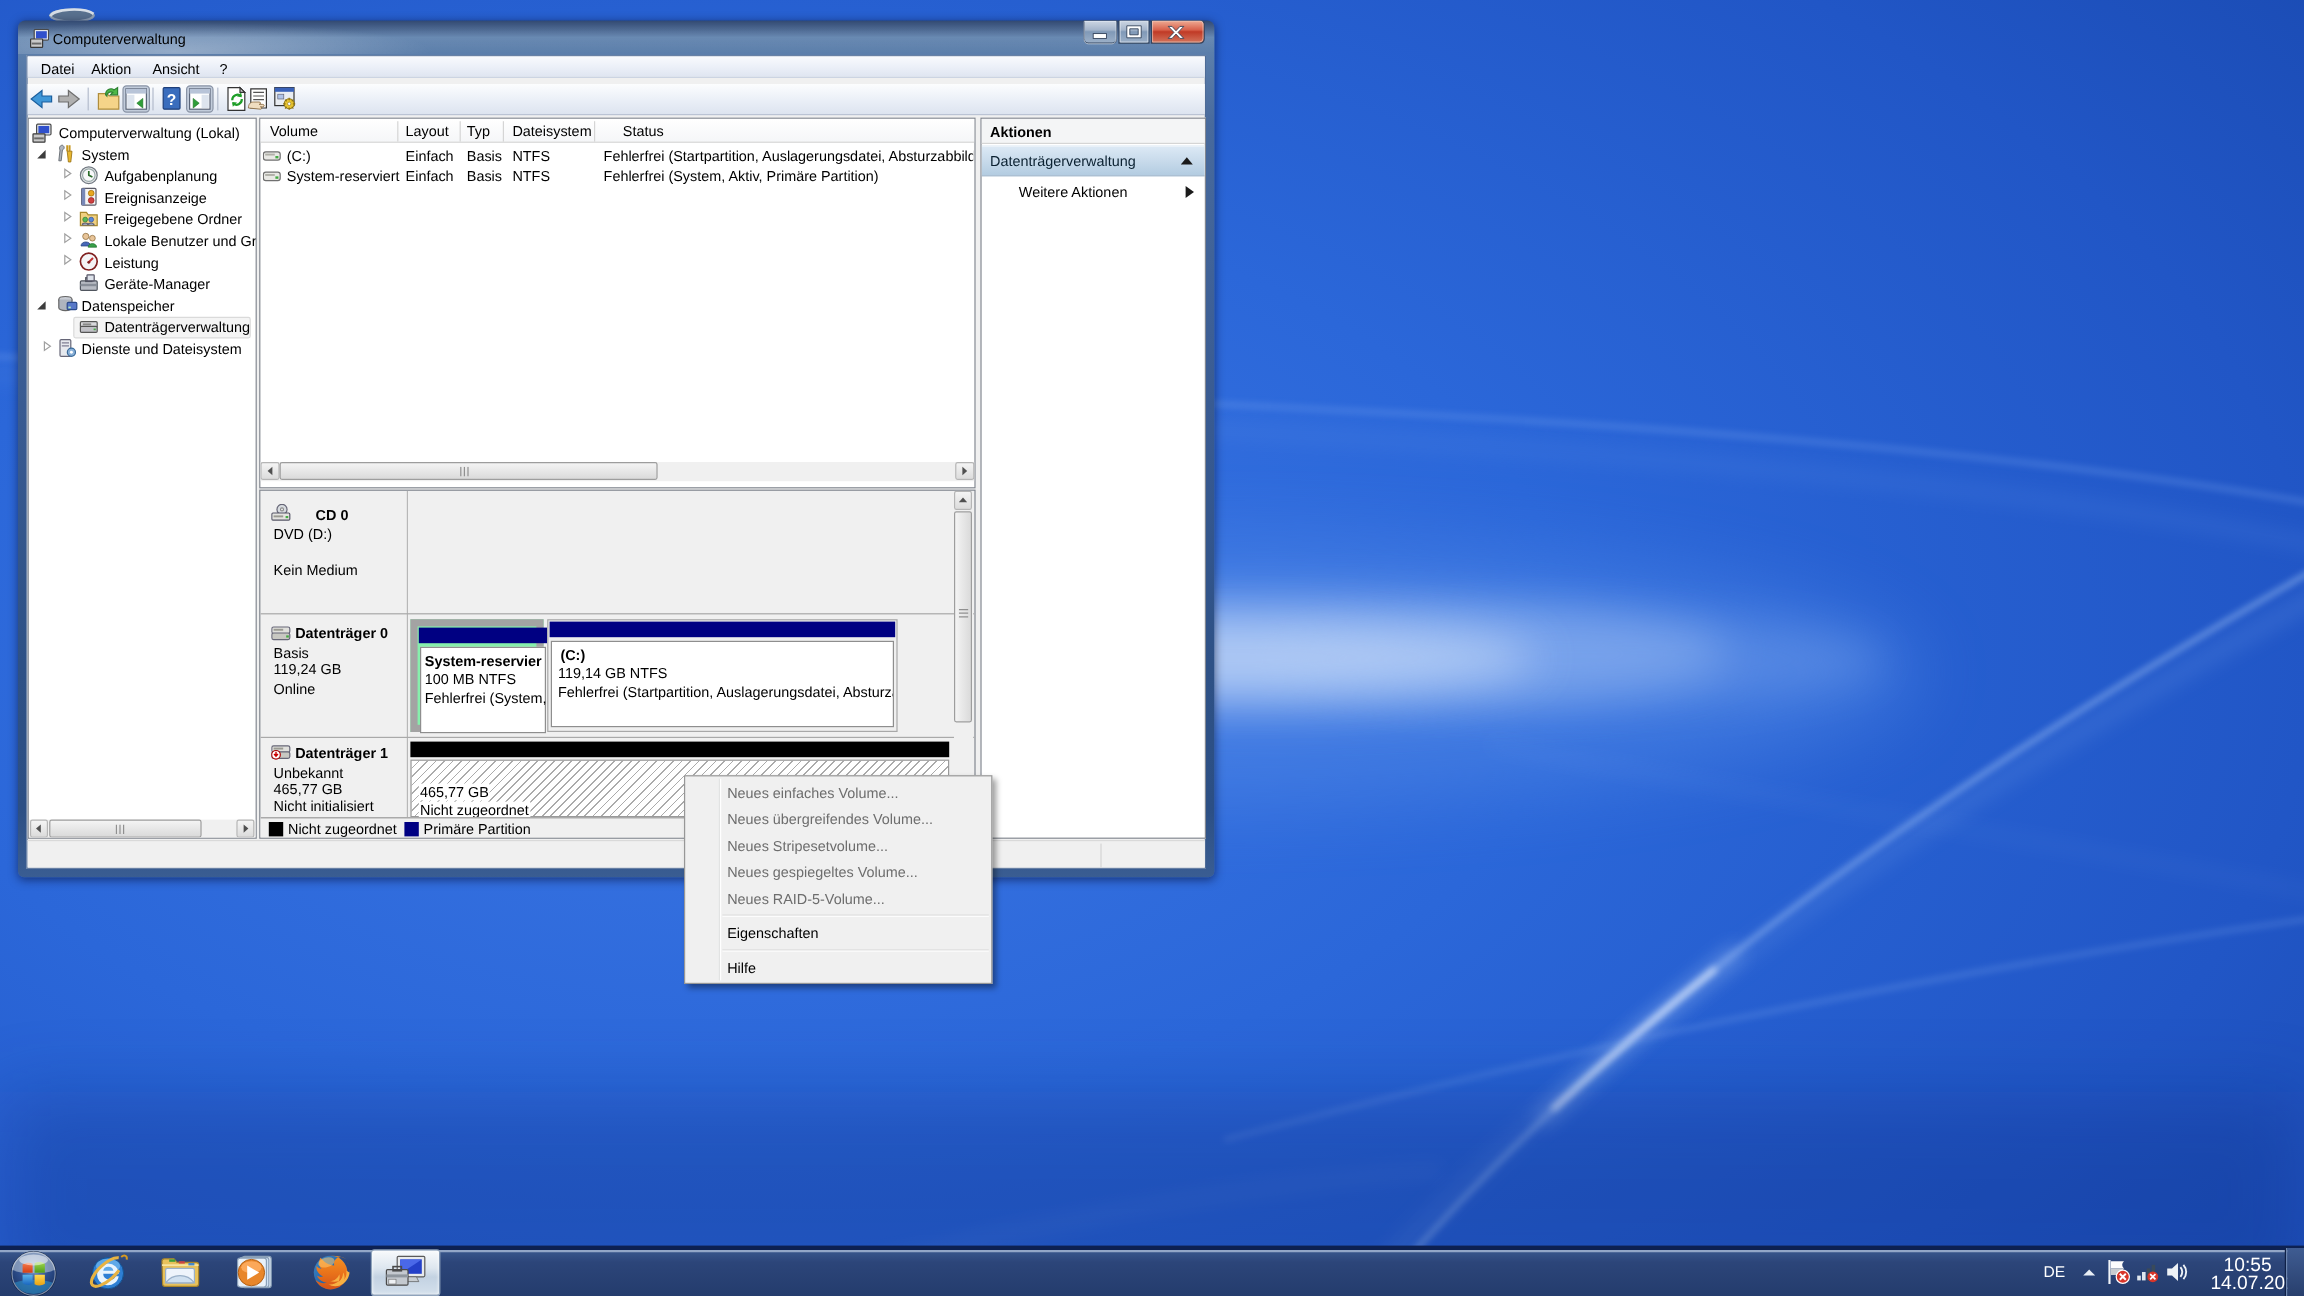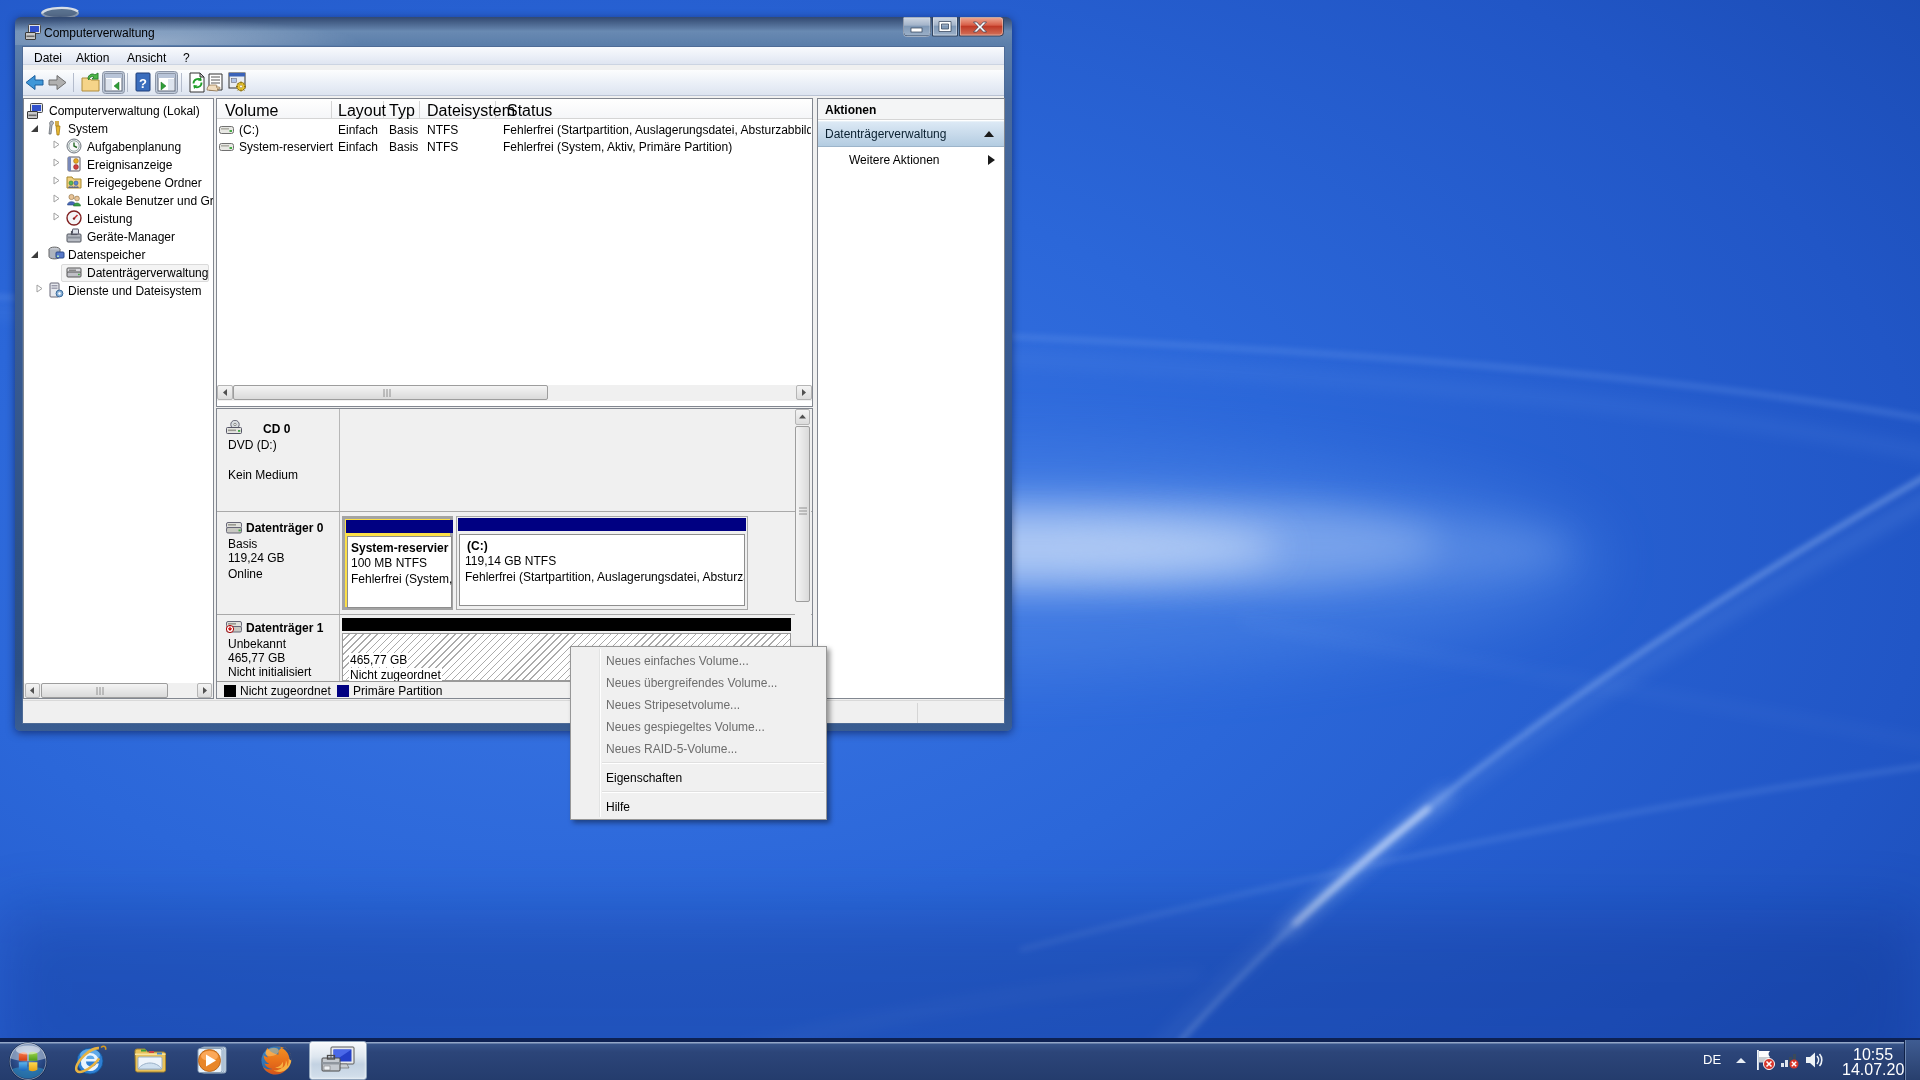--- a/index.html
+++ b/index.html
@@ -25,21 +25,21 @@
              background:linear-gradient(to bottom,#fcfdfe 0,#eaeff7 55%,#dde4f0 100%); border-bottom:1px solid #bac3d4; }
 
   .pane { position:absolute; background:#fff; border:1px solid #828790; overflow:hidden; }
   #tree  { left:0px;   top:51px;  width:191px; height:601px; }
   #vols  { left:193px; top:51px;  width:597px; height:309px; }
   #disks { left:193px; top:361px; width:597px; height:291px; background:#f0f0f0; }
   #act   { left:794px; top:51px;  width:188px; height:601px; }
   #statusbar { position:absolute; left:0px; top:653px; width:981px; height:23px; background:#f0f0f0; border-top:1px solid #d9d9d9; }
 
   .vsep { position:absolute; width:1px; background:#d5d5d5; }
-  .hdr12 { position:absolute; font-size:16px; color:#000; white-space:nowrap; }
+  .hdr12 { position:absolute; font-size:12px; color:#000; white-space:nowrap; }
   .sbbtn { position:absolute; background:linear-gradient(to bottom,#f4f4f4,#dcdcdc); border:1px solid #b5b5b5; border-radius:2px; }
   .sbthumbv { position:absolute; background:linear-gradient(to right,#f4f4f4,#dadada); border:1px solid #9d9d9d; border-radius:2px; }
   .sbthumbh { position:absolute; background:linear-gradient(to bottom,#f4f4f4,#dadada); border:1px solid #9d9d9d; border-radius:2px; }
 
   
   .trow { position:absolute; font-size:12px; white-space:nowrap; height:18px; line-height:18px; }
 
   
   #ctx { position:absolute; left:570px; top:646px; width:257px; height:174px; background:#f0f0f0;
          border:1px solid #979797; box-shadow:3px 3px 5px rgba(0,0,0,.4); z-index:50; }
@@ -315,21 +315,21 @@
 
       <div class="abs" style="left:0;top:0;width:595px;height:20px;background:linear-gradient(to bottom,#ffffff,#f5f6f8);border-bottom:1px solid #d5d5d5;"></div>
       <div class="vsep" style="left:114px;top:2px;height:17px;"></div>
       <div class="vsep" style="left:166px;top:2px;height:17px;"></div>
       <div class="vsep" style="left:202px;top:2px;height:17px;"></div>
       <div class="vsep" style="left:278px;top:2px;height:17px;"></div>
       <div class="hdr12" style="left:8px;top:3px;">Volume</div>
       <div class="hdr12" style="left:121px;top:3px;">Layout</div>
       <div class="hdr12" style="left:172px;top:3px;">Typ</div>
       <div class="hdr12" style="left:210px;top:3px;">Dateisystem</div>
-      <div class="hdr12" style="left:290px;top:3px;">Status</div>
+      <div class="hdr12" style="left:302px;top:3px;">Status</div>
 
       <svg class="abs" style="left:2px;top:24px" width="16" height="36" viewBox="0 0 16 36">
         <g>
             <rect x="0.5" y="3.5" width="14" height="7" rx="2" fill="#e8e8e4" stroke="#707070"></rect>
         <rect x="2" y="5" width="8" height="1.6" fill="#b0b0a8"></rect>
             <rect x="10.5" y="7" width="2.5" height="2" fill="#4a4"></rect>
           </g>
         <g transform="translate(0,17)">
             <rect x="0.5" y="3.5" width="14" height="7" rx="2" fill="#e8e8e4" stroke="#707070"></rect>
         <rect x="2" y="5" width="8" height="1.6" fill="#b0b0a8"></rect>
@@ -387,21 +387,21 @@
         <rect x="0.5" y="1.5" width="15" height="5.5" rx="1.5" fill="#e0e0dc" stroke="#667"></rect>
         <rect x="0.5" y="6.5" width="15" height="5.5" rx="1.5" fill="#c8c8c2" stroke="#667"></rect>
         <rect x="2" y="3" width="8" height="1.6" fill="#9a9a92"></rect>
           <rect x="12.5" y="8.5" width="2.2" height="1.8" fill="#4a4"></rect>
       </svg>
       <div class="tx b" style="left:29px;top:112px;">Datenträger 0</div>
       <div class="tx" style="left:11px;top:128px;">Basis</div>
       <div class="tx" style="left:11px;top:142px;">119,24 GB</div>
       <div class="tx" style="left:11px;top:158px;">Online</div>
 
-      <div class="abs" style="left:125px;top:107px;width:111px;height:94px;background:#fde047;border:3px solid #a3a3a3;">
+      <div class="abs" style="left:125px;top:107px;width:111px;height:94px;background:#86efac;border:6px solid #a3a3a3;">
         <div class="abs" style="left:1px;top:1px;width:107px;height:13px;background:#000082;"></div>
         <div class="abs" style="left:2px;top:17px;width:105px;height:72px;background:#fff;border:1px solid #8e8e8e;"></div>
         <div class="tx b" style="left:6px;top:22px;">System-reservier</div>
         <div class="tx" style="left:6px;top:37px;">100 MB NTFS</div>
         <div class="tx" style="left:6px;top:53px;">Fehlerfrei (System,</div>
       </div>
 
       <div class="abs" style="left:239px;top:107px;width:292px;height:94px;background:#efefef;border:1px solid #a8a8a8;">
         <div class="abs" style="left:1px;top:1px;width:288px;height:13px;background:#000082;"></div>
         <div class="abs" style="left:2px;top:17px;width:286px;height:72px;background:#fff;border:1px solid #8e8e8e;overflow:hidden;">

